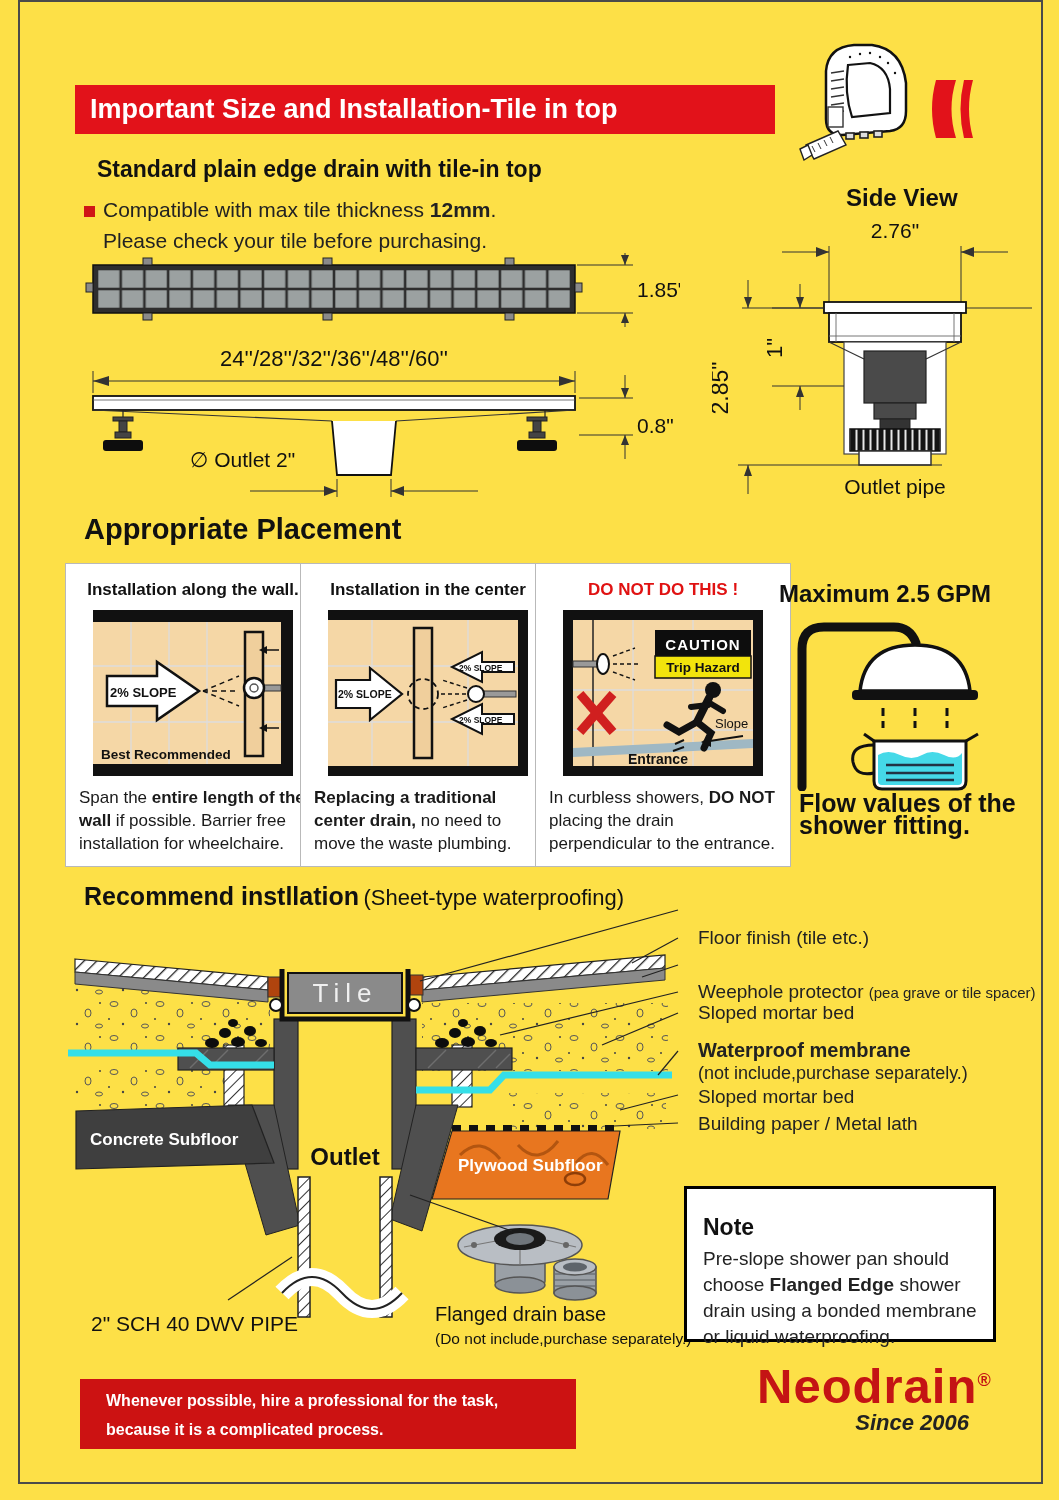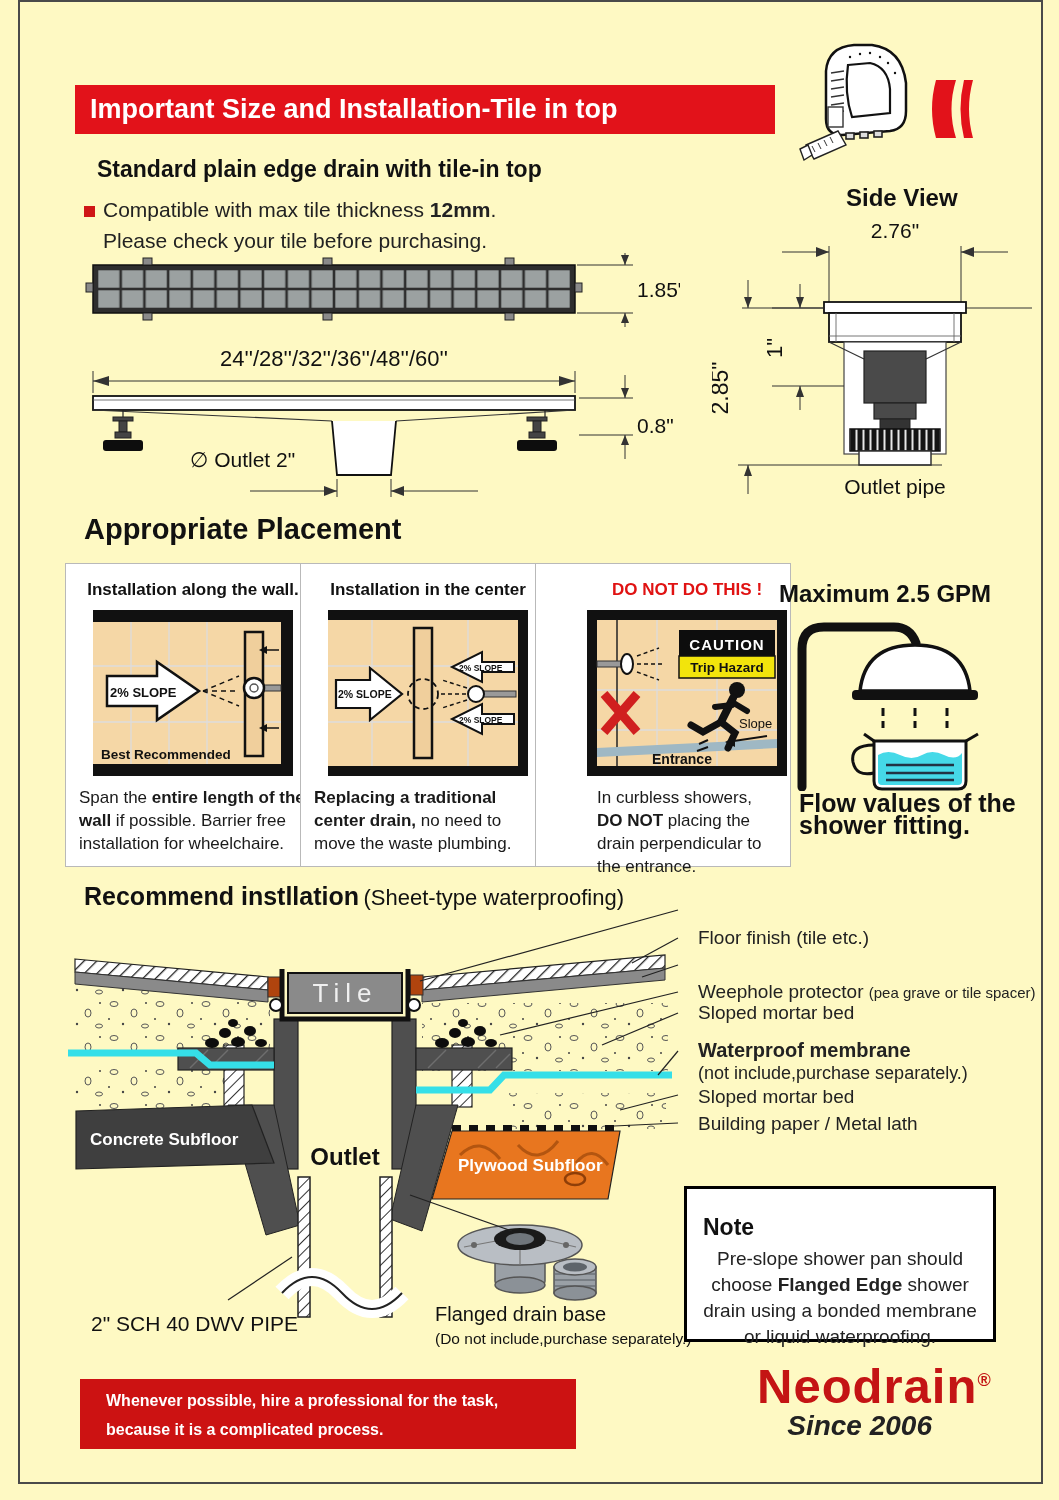--- a/index.html
+++ b/index.html
@@ -1,17 +1,17 @@
 <!DOCTYPE html>
 <html><head>
 <meta charset="utf-8">
 <style>
   html,body{margin:0;padding:0;background:#ffffff;}
   body{font-family:"Liberation Sans", sans-serif;color:#1a1a1a;}
-  .page{position:relative;width:1059px;height:1500px;background:#fef9c3;overflow:hidden;}
+  .page{position:relative;width:1059px;height:1500px;background:#fde047;overflow:hidden;}
   .abs{position:absolute;}
   .frame{position:absolute;left:18px;right:16px;top:0px;bottom:16px;border:2px solid #4a4a4a;pointer-events:none;}
   .banner{position:absolute;left:75px;top:85px;width:700px;height:49px;background:#e2121a;color:#fff;
           font-size:27px;font-weight:bold;line-height:49px;padding-left:15px;box-sizing:border-box;}
   .s1-heading{position:absolute;left:97px;top:156px;font-size:23px;font-weight:bold;color:#111;}
   .bullet-sq{position:absolute;left:84px;top:206px;width:11px;height:11px;background:#cf1616;}
   .bullet-text{position:absolute;left:103px;top:194px;font-size:21px;line-height:31px;color:#222;width:500px;}
   .b{font-weight:bold;}
   .sv-title{position:absolute;left:846px;top:184px;font-size:24px;font-weight:bold;color:#111;}
   .place-heading{position:absolute;left:84px;top:513px;font-size:29px;font-weight:bold;color:#111;}
@@ -26,26 +26,26 @@
   .rec-heading .hb{font-size:25px;font-weight:bold;}
   .rec-heading .hn{font-size:22px;font-weight:normal;}
   .layer-label{position:absolute;left:698px;width:340px;font-size:19px;color:#222;}
   .layer-label .small{font-size:15px;}
   .layer-sub{position:absolute;left:698px;width:340px;font-size:18px;color:#222;}
   .pipe-label{position:absolute;left:91px;top:1312px;font-size:21px;color:#111;}
   .flange-label{position:absolute;left:435px;top:1303px;font-size:20px;color:#111;}
   .flange-note{position:absolute;left:435px;top:1330px;font-size:15.5px;color:#111;}
   .note-box{position:absolute;left:684px;top:1186px;width:312px;height:156px;border:3px solid #000;box-sizing:border-box;padding:25px 16px;background:#fff;}
   .note-title{font-size:23px;font-weight:bold;margin-bottom:5px;color:#111;}
-  .note-body{font-size:19px;line-height:26px;color:#222;text-align:center;}
+  .note-body{font-size:19px;line-height:26px;color:#222;}
   .footer-banner{position:absolute;left:80px;top:1379px;width:496px;height:70px;background:#cc1212;color:#fff;
                  font-size:16px;font-weight:bold;line-height:29px;padding:7px 0 0 26px;box-sizing:border-box;}
   .brand{position:absolute;left:757px;top:1358px;font-size:49px;font-weight:bold;color:#c41414;letter-spacing:1px;}
   .brand sup{font-size:18px;}
-  .since{position:absolute;left:720px;top:1410px;width:212px;text-align:right;font-size:28px;font-weight:bold;font-style:italic;color:#222;}
+  .since{position:absolute;left:757px;top:1410px;width:212px;text-align:right;font-size:22px;font-weight:bold;font-style:italic;color:#222;}
   svg text{font-family:"Liberation Sans", sans-serif;}
 </style>
 </head>
 <body>
 
 <div class="page">
   <div class="frame"></div>
 
   <div class="banner">
     <span>Important Size and Installation-Tile in top</span>
@@ -305,21 +305,21 @@
         <line x1="139" y1="78" x2="114" y2="70"></line>
           <line x1="138" y1="84" x2="112" y2="84"></line>
           <line x1="139" y1="90" x2="114" y2="98"></line>
       </g>
     </svg>
     <div class="panel-cap">
       <span class="b">Replacing a traditional center drain,</span><span> no need to move the waste plumbing.</span>
     </div>
   </div>
 
-  <div class="panel" style="left:535px;padding-left:48px;">
+  <div class="panel" style="left:535px;">
     <div class="panel-title red">DO NOT DO THIS !</div>
     <svg width="200" height="166" viewBox="0 0 200 166">
       <rect x="0" y="0" width="200" height="166" fill="#f5d7a6"></rect>
       <g stroke="#dcdcdc" stroke-width="1.3">
         <line x1="70" y1="10" x2="70" y2="156"></line>
           <line x1="130" y1="10" x2="130" y2="156"></line>
         <line x1="10" y1="80" x2="190" y2="80"></line>
           <line x1="10" y1="120" x2="190" y2="120"></line>
       </g>
       <rect x="0" y="0" width="200" height="10" fill="#111"></rect>

